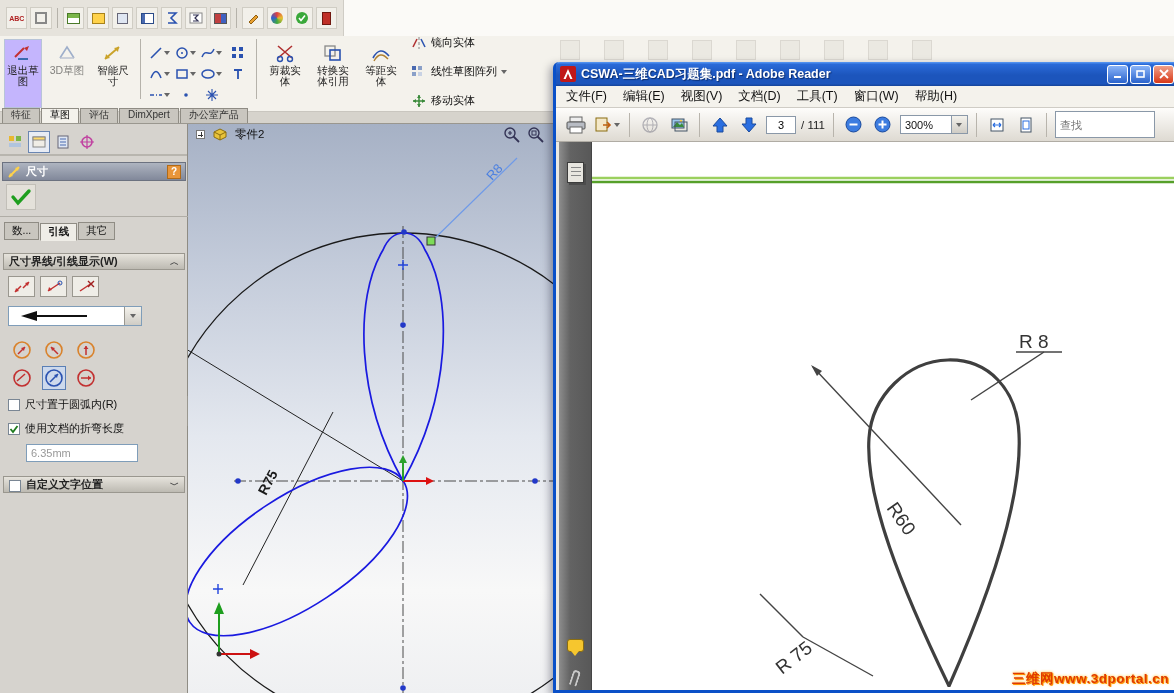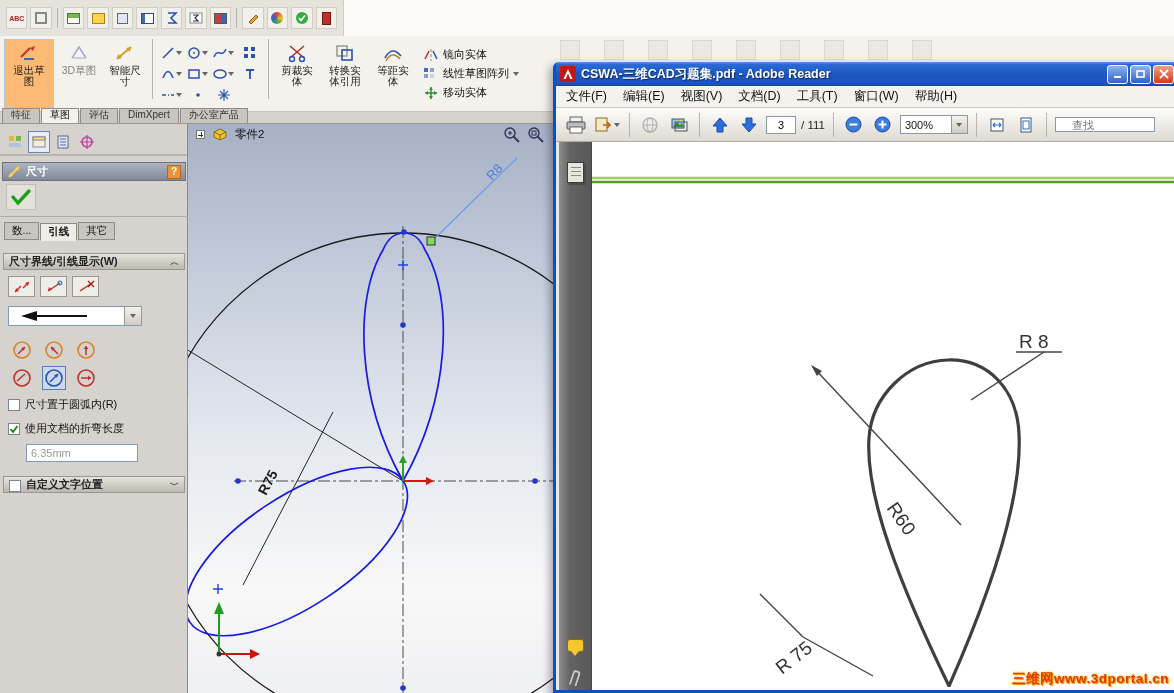--- a/index.html
+++ b/index.html
@@ -12,21 +12,21 @@
   #row1-left{position:absolute;left:0;top:0;width:344px;height:36px;background:#e6e3dc;border-right:1px solid #cfccc5;display:flex;align-items:center;gap:3px;padding:0 6px}
   .m-ico{width:22px;height:22px;border:1px solid #d0cdc4;background:#f2f0ea;display:flex;align-items:center;justify-content:center;position:relative}
   .vsep{width:1px;height:20px;background:#b5b2aa;margin:0 2px}
 
   #row2{position:absolute;left:0;top:36px;width:1174px;height:76px;background:#f4f2ec;border-bottom:1px solid #c9c6bf;display:flex;gap:4px;padding:3px 4px;align-items:stretch}
   .tbtn{display:flex;flex-direction:column;align-items:center;gap:2px;padding:3px 1px;border:1px solid transparent;font-size:10.5px;line-height:11px;text-align:center}
   .tlabel{word-break:break-all;width:36px;color:#222}
   .grid-tools{display:grid;grid-template-columns:repeat(4,25px);grid-auto-rows:20px;gap:1px;align-content:center}
   .g-ico{display:flex;align-items:center;justify-content:center;gap:1px}
   .tri{width:0;height:0;border-left:3px solid transparent;border-right:3px solid transparent;border-top:4px solid #666}
-  .stack3{display:flex;flex-direction:column;justify-content:center;gap:4px;padding:0 4px}
+  .stack3{display:flex;flex-direction:column;justify-content:flex-end;gap:14px;padding:0 4px}
   .stack-row{display:flex;align-items:center;gap:4px;font-size:11px;white-space:nowrap}
   #ghost-icons{position:absolute;left:560px;top:40px;display:flex;gap:24px;z-index:1}
   .ghost{width:20px;height:20px;background:#e9e6df;border:1px solid #d3d0c8;opacity:.75}
 
   
   #cmd-tabs{position:absolute;left:0;top:112px;width:553px;height:12px;background:#d6d3cc;border-bottom:1px solid #9a978f;display:flex;align-items:flex-end;padding-left:2px;font-size:10px}
   .cmd-tab{padding:0 8px;height:15px;line-height:12px;border:1px solid #8f8c84;border-bottom:none;background:#c9c6bf;margin-right:1px;color:#333}
   .cmd-tab.active{background:#f4f2ec;font-weight:normal;color:#000}
 
   
@@ -71,21 +71,21 @@
   .win-btn{width:21px;height:19px;border:1px solid #fff;border-radius:3px;display:flex;align-items:center;justify-content:center}
   .win-blue{background:linear-gradient(180deg,#8ab4f8,#2a63cc)}
   .win-red{background:linear-gradient(180deg,#f0a088,#d83818)}
   #menubar{height:22px;background:#f4f2ec;border-bottom:1px solid #cfccc5;display:flex;align-items:center;gap:16px;padding:0 10px;font-size:12.5px;color:#111}
   #pdf-toolbar{height:34px;background:linear-gradient(180deg,#fefdfb,#dedad2);border-bottom:1px solid #b0aca4;display:flex;align-items:center;gap:5px;padding:0 8px}
   .tb-sep{width:1px;height:24px;background:#b8b4ac;margin:0 3px}
   .tb-btn{height:26px;min-width:24px;display:flex;align-items:center;justify-content:center;border:1px solid transparent;border-radius:2px}
   #page-input{width:30px;height:18px;text-align:center;border:1px solid #8a98a8;font-size:11px;font-family:"Liberation Sans",sans-serif}
   #zoom-box{width:52px;height:19px;border:1px solid #8a98a8;background:#fff;display:flex;align-items:center;padding-left:4px;font-size:11px}
   #zoom-dd{width:16px;height:19px;background:linear-gradient(180deg,#f4f2ec,#cfccc5);border:1px solid #8a98a8;border-left:none;display:flex;align-items:center;justify-content:center}
-  #find-input{width:100px;height:15px;border:1px solid #8a98a8;font-size:11px;padding:0 16px;font-family:"Liberation Sans",sans-serif}
+  #find-input{width:100px;height:27px;border:1px solid #8a98a8;font-size:11px;padding:0 4px;font-family:"Liberation Sans",sans-serif}
   #pdf-body{position:absolute;left:3px;right:3px;top:80px;bottom:0;display:flex}
   #pdf-sidebar{width:33px;background:linear-gradient(90deg,#8d8d8d,#636363 35%,#585858);border-right:1px solid #454545;position:relative}
   #pdf-content{position:relative;flex:1;background:#ffffff;overflow:hidden}
   #pdf-svg{position:absolute;left:0;top:0;width:589px;height:545px}
   #watermark{position:absolute;right:6px;bottom:2px;font-size:13.5px;font-weight:bold;color:#e03a00;text-shadow:0 0 3px #ffb400,1px 1px 0 #ff8c00;letter-spacing:.5px}
   .sb-pages{position:absolute;left:8px;top:20px;width:17px;height:21px;background:#e8e6e0;border:1px solid #3c3c3c;box-shadow:2px 2px 0 #4c4c4c}
   .sb-pages::before{content:"";position:absolute;left:3px;top:4px;width:10px;height:1px;background:#888;box-shadow:0 4px 0 #888,0 8px 0 #888}
   .sb-bubble{position:absolute;left:8px;bottom:38px;width:17px;height:13px;background:#f6c62e;border:1px solid #8a6d10;border-radius:3px}
   .sb-bubble::after{content:"";position:absolute;left:3px;bottom:-5px;border-left:4px solid transparent;border-right:4px solid transparent;border-top:5px solid #f6c62e}
   .sb-clip{position:absolute;left:12px;bottom:4px;width:8px;height:16px;border:2px solid #c8c8c8;border-top-left-radius:5px;border-top-right-radius:5px;border-bottom:none;transform:rotate(18deg)}
@@ -146,21 +146,21 @@
             </svg>
           </span>
         </div>
       <div class="m-ico">
           <span style="width:9px;height:13px;background:#c03028;border:1px solid #701810;display:block"></span>
         </div>
     </div>
   </div>
 
   <div id="row2">
-    <div class="tbtn" style="width:50px;border:1px solid #b8c4d8;background:#fdba74">
+    <div class="tbtn" style="width:38px;border:1px solid #b8c4d8;background:#c4b5fd">
       <svg width="22" height="20">
           <path d="M3 14 L12 5" stroke="#c23030" stroke-width="2"></path>
           <path d="M12 5 l5 -2 l-2 5 z" fill="#c23030"></path>
           <path d="M6 16 L16 16" stroke="#3a6ab0" stroke-width="2"></path>
         </svg>
       <span class="tlabel">退出草图</span>
     </div>
     <div class="tbtn" style="width:42px;opacity:.55">
       <svg width="22" height="20">
           <path d="M4 15 L11 4 L18 15" fill="none" stroke="#5878b0" stroke-width="1.6"></path>

